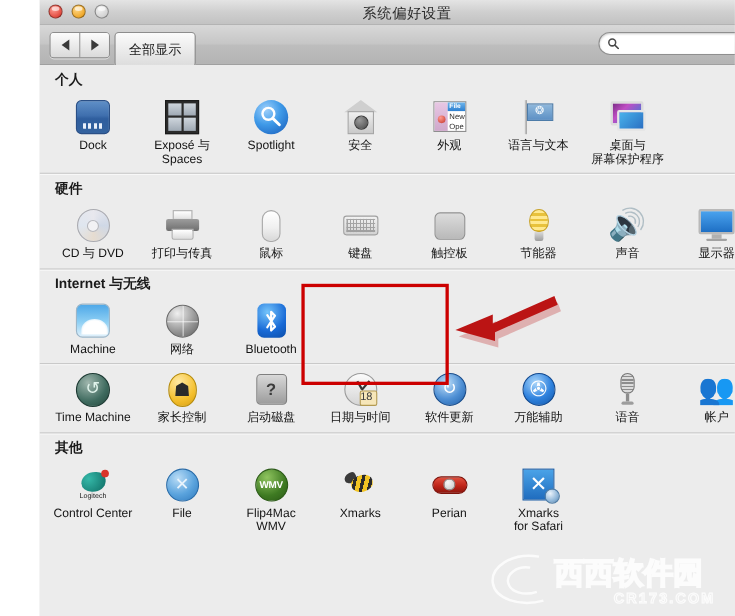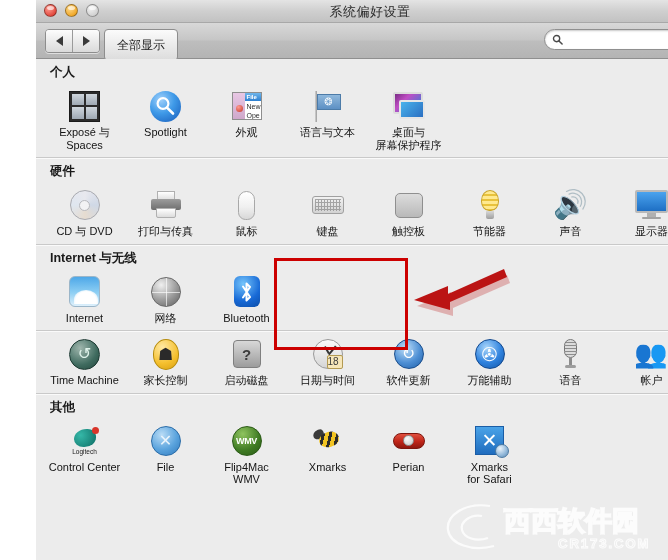--- a/index.html
+++ b/index.html
@@ -646,20 +646,26 @@
     </div>
   </div>
 
   <div class="content">
 
     <div class="section">
       <div class="sec-head">个人</div>
       <div class="grid">
         <div class="cell">
           <div class="ico">
+              <div class="i-dock"></div>
+            </div>
+          <div class="lbl">Dock</div>
+        </div>
+        <div class="cell">
+          <div class="ico">
             <div class="i-expose">
                 <i></i>
                 <i></i>
                 <i></i>
                 <i></i>
               </div>
           </div>
           <div class="lbl">Exposé 与
 Spaces</div>
         </div>
@@ -669,20 +675,30 @@
               <svg width="31" height="31" viewBox="0 0 31 31">
                 <circle cx="13" cy="12.5" r="5.4" fill="none" stroke="#ffffff" stroke-width="2.2"></circle>
                 <line x1="17" y1="16.6" x2="23" y2="22.5" stroke="#ffffff" stroke-width="2.6" stroke-linecap="round"></line>
               </svg>
             </div>
           </div>
           <div class="lbl">Spotlight</div>
         </div>
         <div class="cell">
           <div class="ico">
+            <div class="i-sec">
+                <div class="roof"></div>
+                <div class="wall"></div>
+                <div class="dial"></div>
+              </div>
+          </div>
+          <div class="lbl">安全</div>
+        </div>
+        <div class="cell">
+          <div class="ico">
             <div class="i-appear">
               <div class="lside"></div>
               <div class="bar">File</div>
               <div class="m1">New</div>
               <div class="m2">Ope</div>
               <div class="dot"></div>
             </div>
           </div>
           <div class="lbl">外观</div>
         </div>
@@ -775,21 +791,21 @@
     </div>
     <div class="sec-rule"></div>
 
     <div class="section">
       <div class="sec-head">Internet 与无线</div>
       <div class="grid">
         <div class="cell">
           <div class="ico">
               <div class="i-mobileme"></div>
             </div>
-          <div class="lbl">Internet</div>
+          <div class="lbl">Machine</div>
         </div>
         <div class="cell">
           <div class="ico">
               <div class="i-globe"></div>
             </div>
           <div class="lbl">网络</div>
         </div>
         <div class="cell">
           <div class="ico">
             <div class="i-bt">

